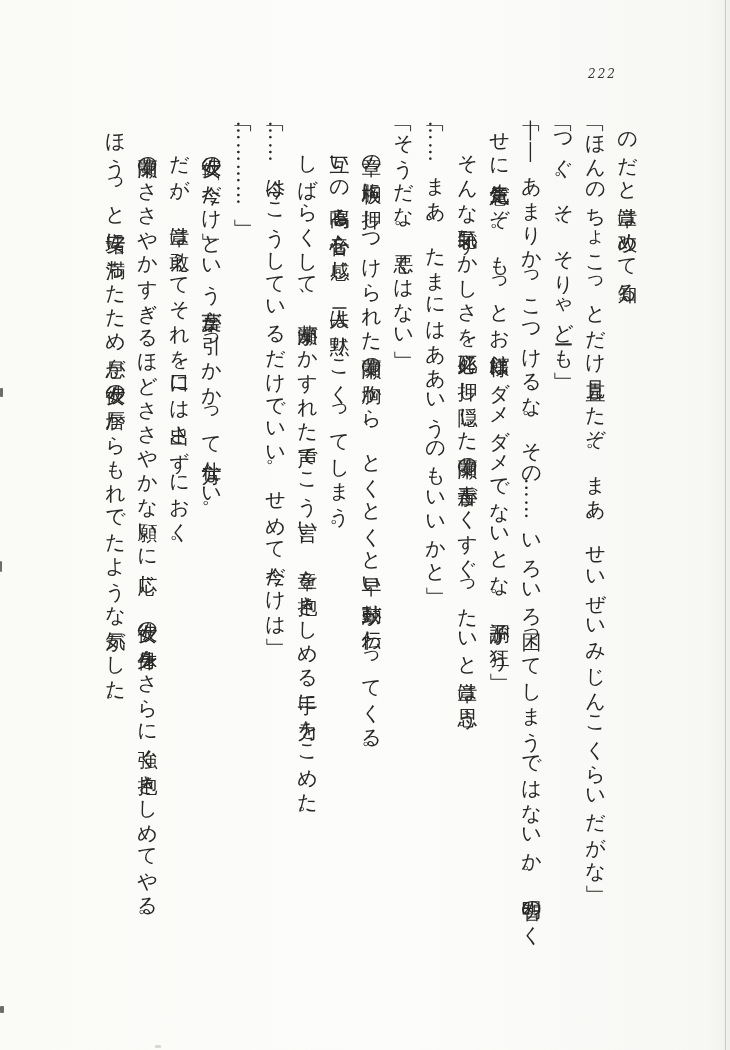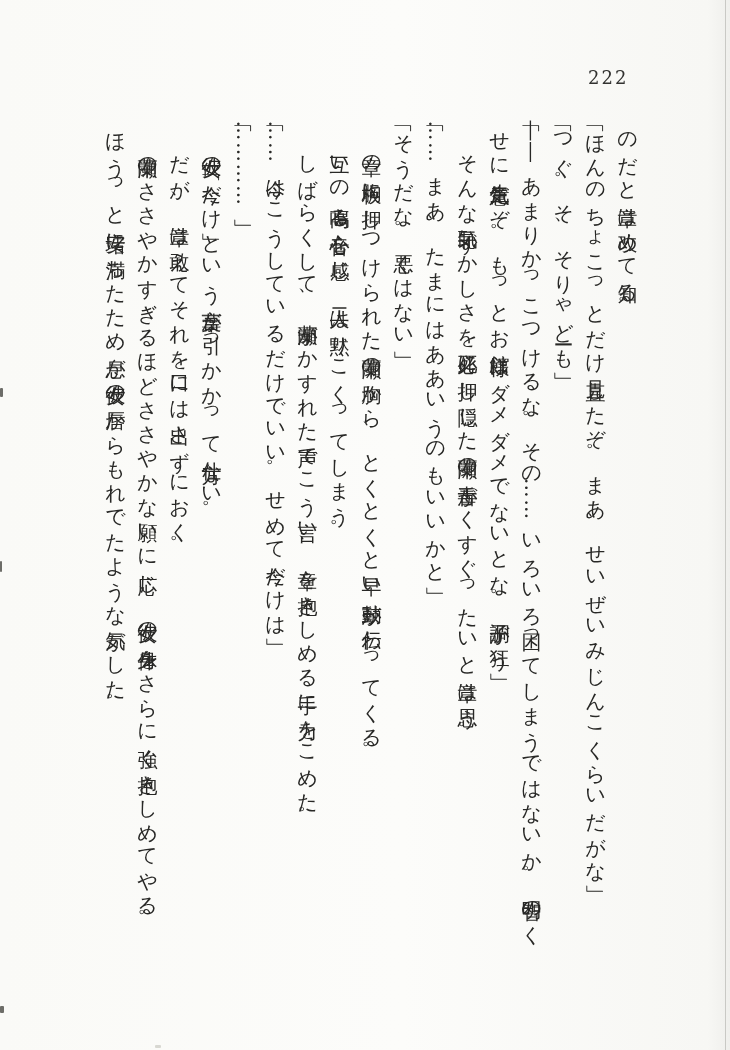--- a/index.html
+++ b/index.html
@@ -14,23 +14,24 @@
   
   .page {
     position: absolute;
     inset: 0;
     background: linear-gradient(90deg, #fafaf7 0%, #fcfcfa 55%, #f7f7f4 97%, #efefec 100%);
   }
   .page-number {
     position: absolute;
     top: 67px;
     left: 588px;
-    font-size: 18px;
+    font-size: 12px;
     letter-spacing: 2px;
     color: #323230;
+    font-style: italic;
   }
   .text-block {
     position: absolute;
     top: 119px;
     right: 86px;
     height: 820px;
     writing-mode: vertical-rl;
     text-orientation: mixed;
     font-size: 20px;
     line-height: 32px;

